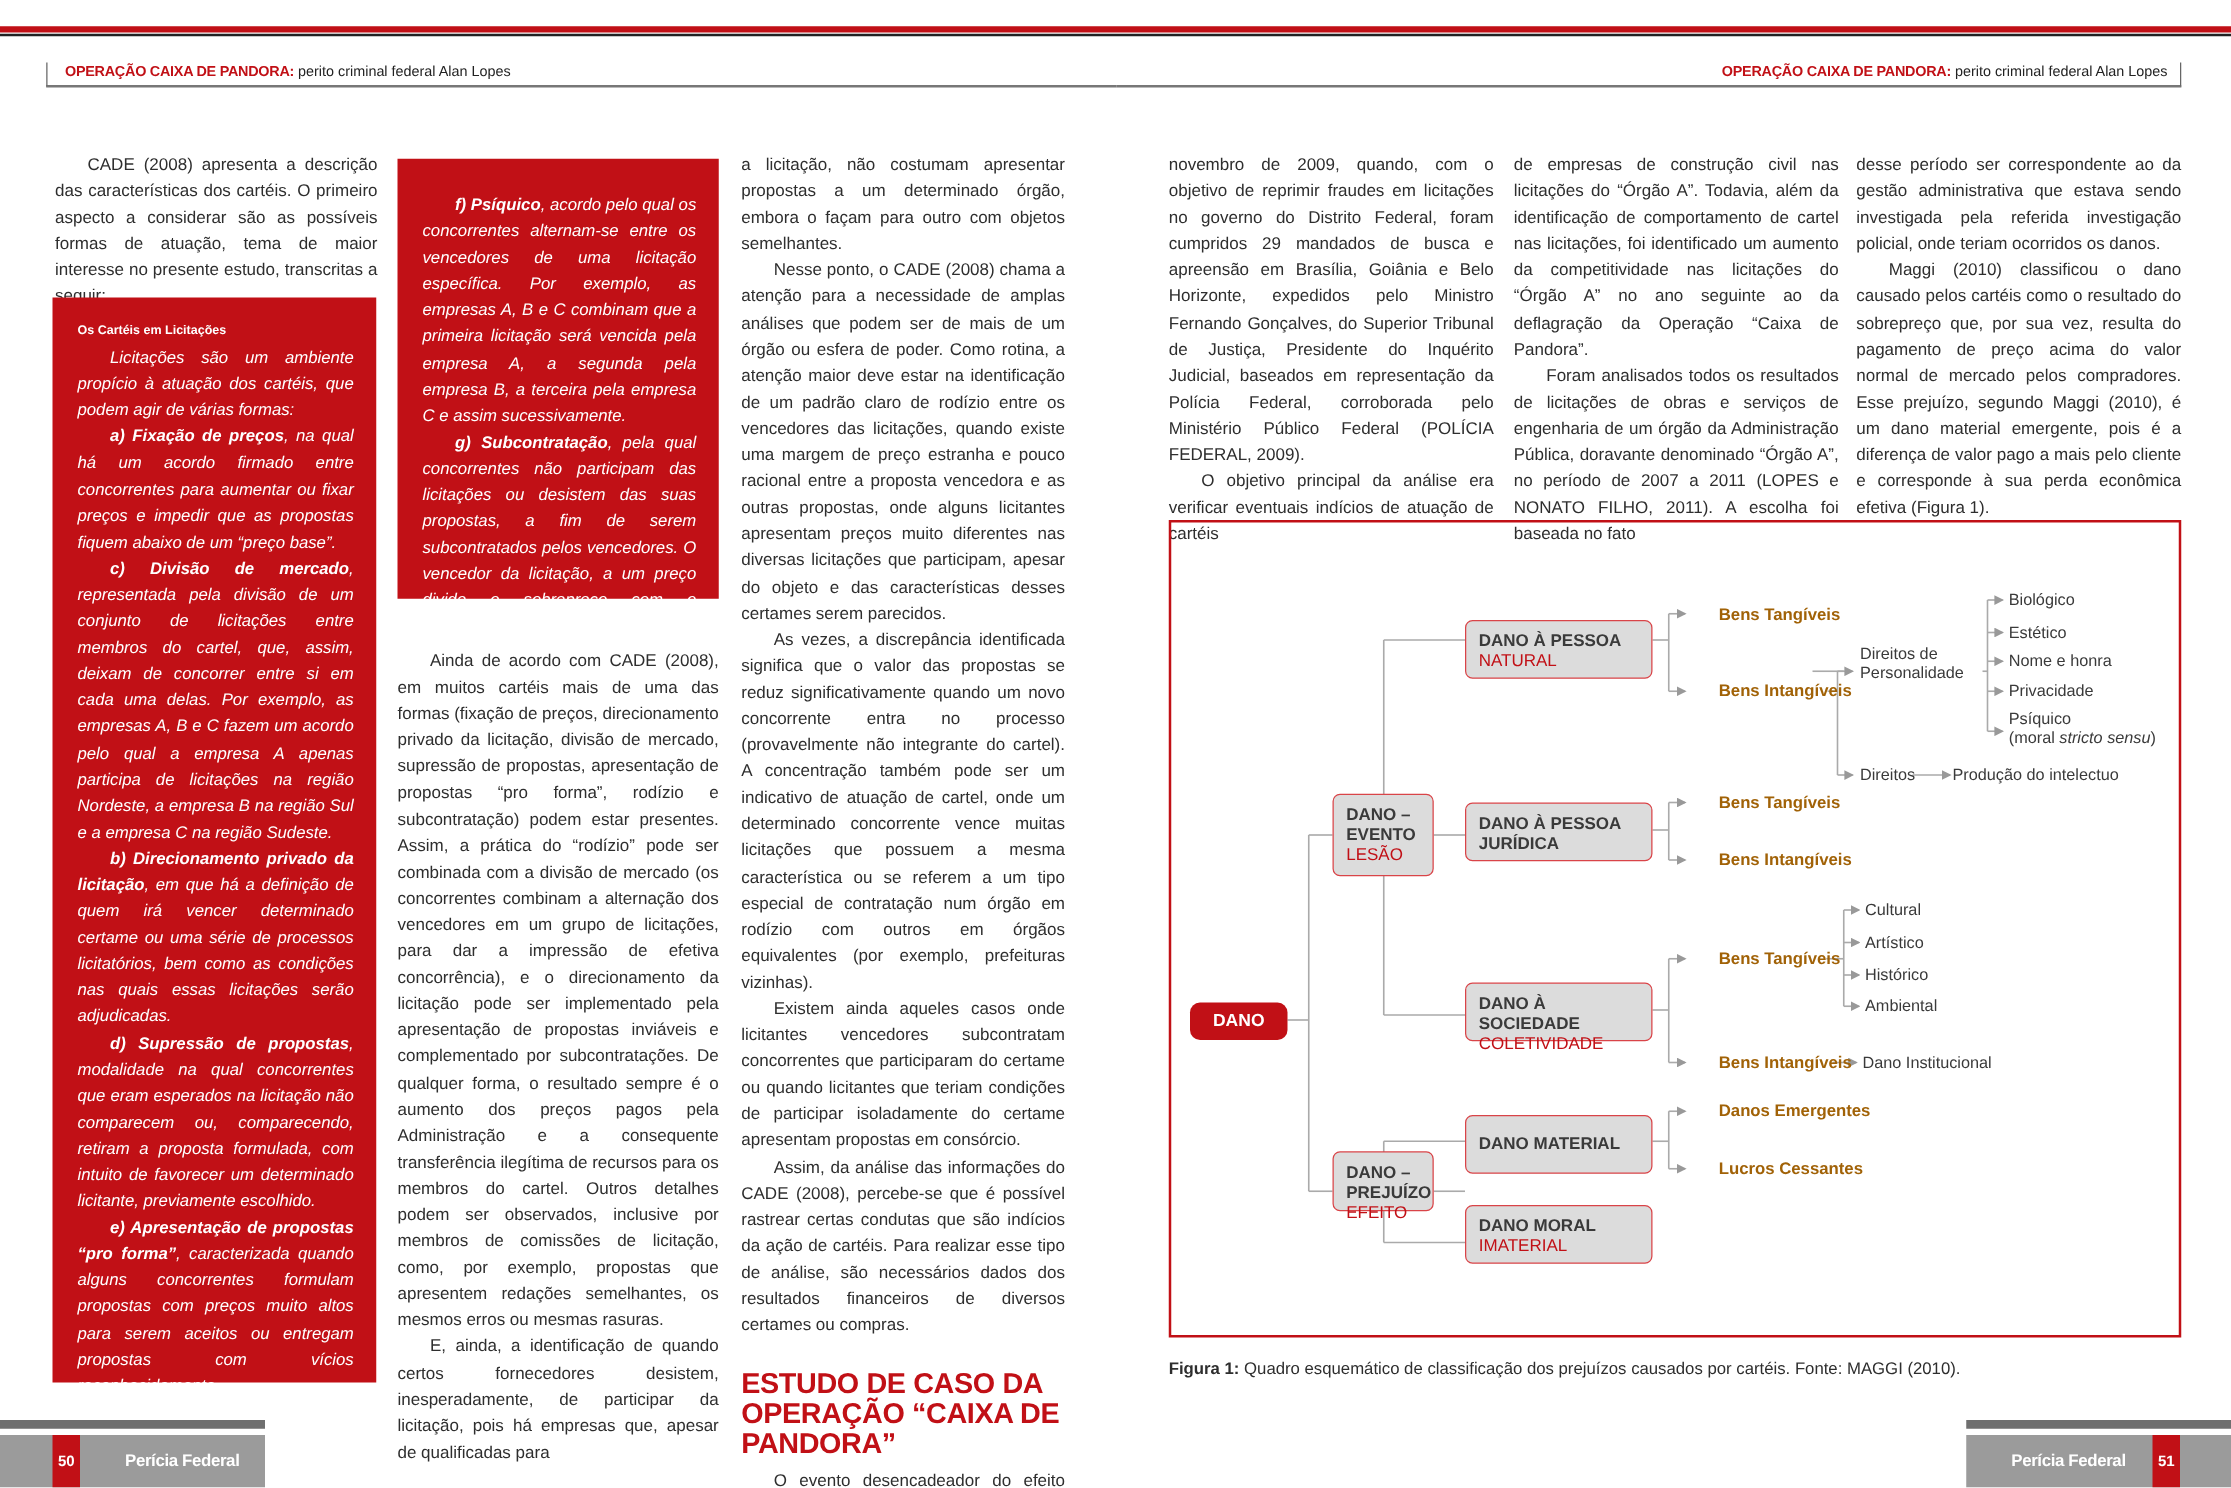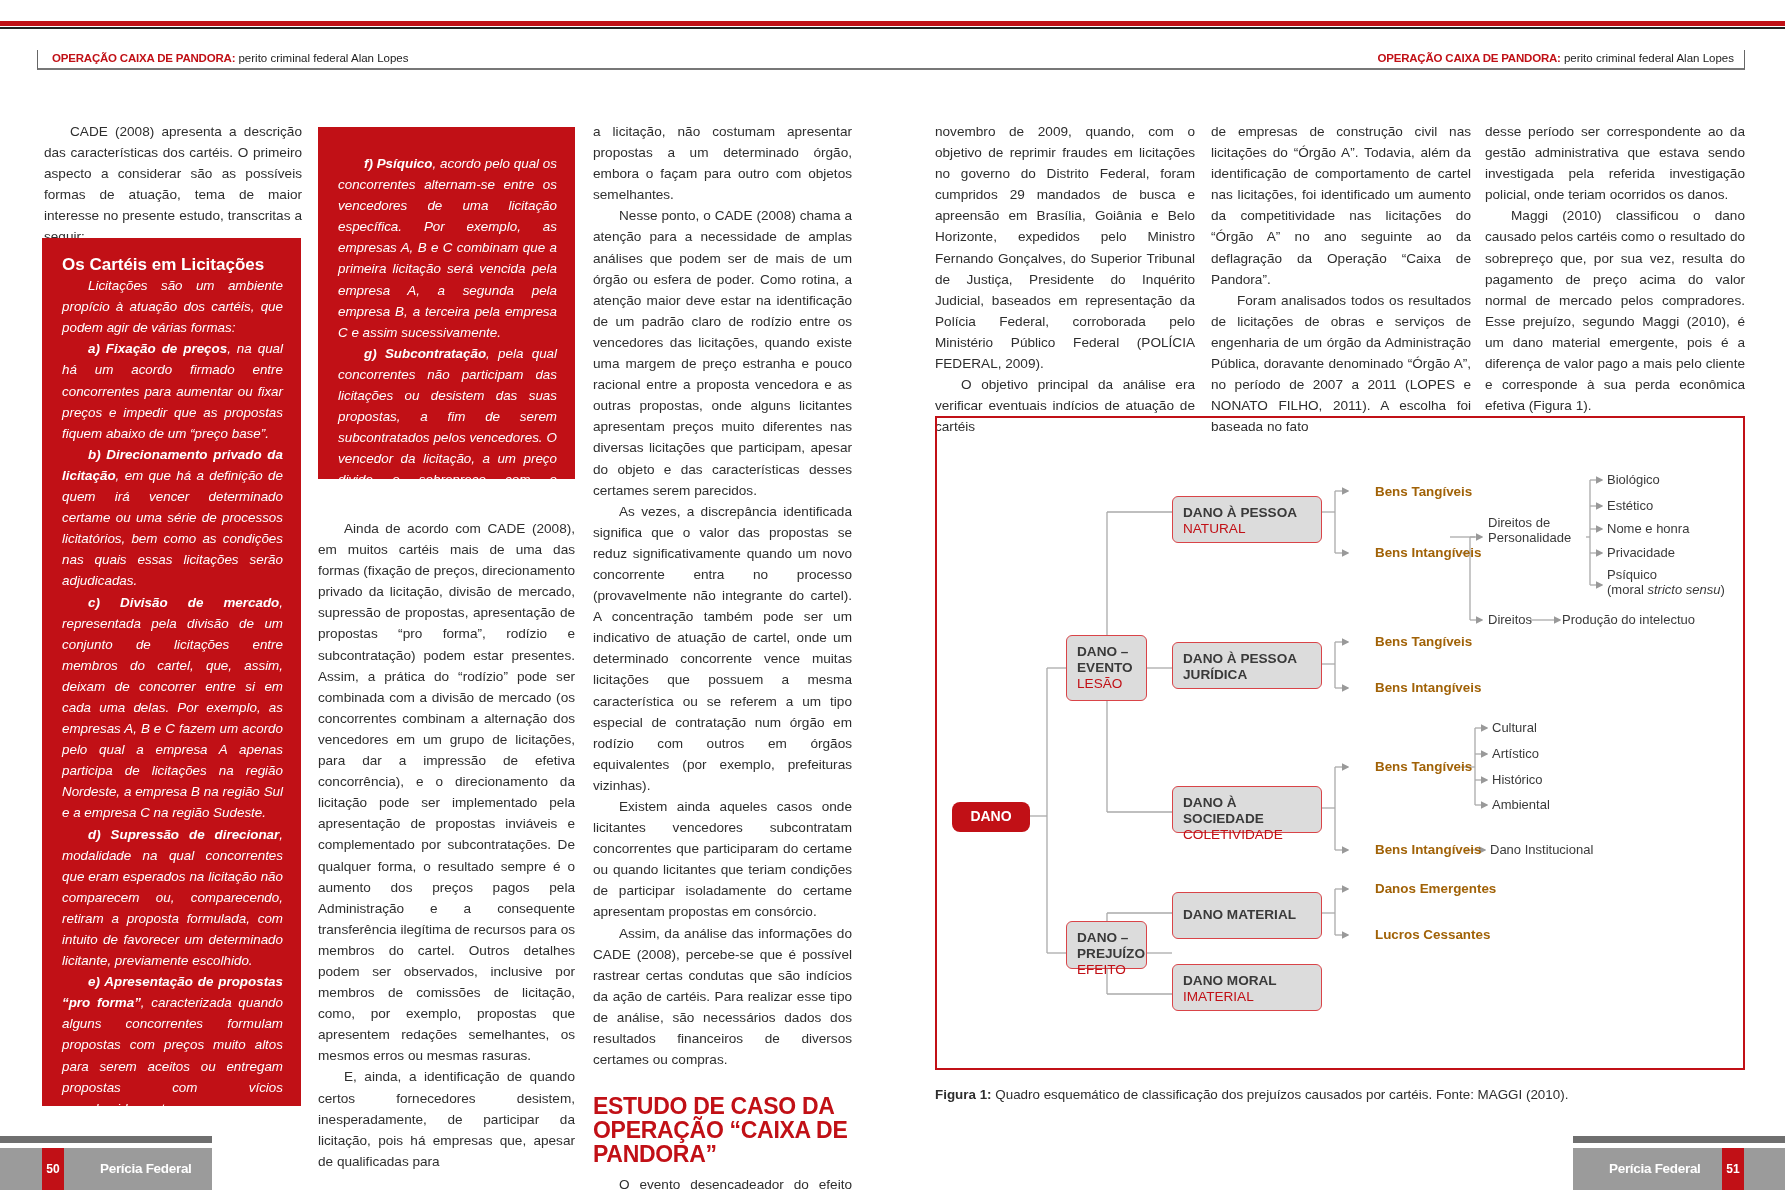--- a/index.html
+++ b/index.html
@@ -14,21 +14,21 @@
   .running-head.right { left: 893px; width: 852px; border-right: 1px solid #666; border-bottom: 2px solid #777; padding-right: 10px; text-align: right; }
   .running-head .rh-bold { color: #c11016; font-weight: bold; letter-spacing: -0.2px; }
   .running-head .rh-normal { color: #222; }
 
   .col { position: absolute; font-size: 13.6px; line-height: 21.1px; text-align: justify; hyphens: manual; color: #2e2e2e; }
   .col p { text-indent: 26px; }
   .col p.noindent { text-indent: 0; }
 
   .redbox { position: absolute; background: #c11016; color: #fff; font-style: italic; font-size: 13.4px; line-height: 21.1px; text-align: justify; }
   .redbox p { text-indent: 26px; }
-  .redbox .rb-title { font-style: normal; font-weight: bold; font-size: 17px; text-indent: 0; margin-bottom: 0; }
+  .redbox .rb-title { font-style: normal; font-weight: bold; font-size: 10px; text-indent: 0; margin-bottom: 0; }
   .redbox b { font-weight: bold; }
 
   .section-heading { color: #c11016; font-weight: bold; font-size: 23px; line-height: 24px; text-align: left; margin: 24px 0 8px 0; letter-spacing: -0.3px; }
 
   .figure-frame { position: absolute; left: 935px; top: 416px; width: 810px; height: 654px; border: 2px solid #c11016; }
   .figure-caption { position: absolute; left: 935px; top: 1086px; width: 810px; font-size: 13.4px; line-height: 18px; color: #2e2e2e; }
   .figure-caption .fc-label { font-weight: bold; }
 
   .node { position: absolute; background: #dcdcdc; border: 1.5px solid #d94448; border-radius: 6px; font-weight: bold; font-size: 13.6px; line-height: 16px; color: #3a3a3a; padding: 8px 10px; }
   .node .node-sub { color: #c11016; font-weight: normal; display: block; }
@@ -56,23 +56,23 @@
   <span class="rh-bold">OPERAÇÃO CAIXA DE PANDORA:</span><span class="rh-normal"> perito criminal federal Alan Lopes</span>
 </div>
 
 <div class="col" style="left:44px; top:121px; width:258px;">
   <p>CADE (2008) apresenta a descrição das características dos cartéis. O primeiro aspecto a considerar são as possíveis formas de atuação, tema de maior interesse no presente estudo, transcritas a seguir:</p>
 </div>
 <div class="redbox" style="left:42px; top:238px; width:259px; height:868px; padding:16px 18px 10px 20px;">
   <p class="rb-title">Os Cartéis em Licitações</p>
   <p>Licitações são um ambiente propício à atuação dos cartéis, que podem agir de várias formas:</p>
   <p><b>a) Fixação de preços</b><span>, na qual há um acordo firmado entre concorrentes para aumentar ou fixar preços e impedir que as propostas fiquem abaixo de um “preço base”.</span></p>
+  <p><b>c) Divisão de mercado</b><span>, representada pela divisão de um conjunto de licitações entre membros do cartel, que, assim, deixam de concorrer entre si em cada uma delas. Por exemplo, as empresas A, B e C fazem um acordo pelo qual a empresa A apenas participa de licitações na região Nordeste, a empresa B na região Sul e a empresa C na região Sudeste.</span></p>
   <p><b>b) Direcionamento privado da licitação</b><span>, em que há a definição de quem irá vencer determinado certame ou uma série de processos licitatórios, bem como as condições nas quais essas licitações serão adjudicadas.</span></p>
-  <p><b>c) Divisão de mercado</b><span>, representada pela divisão de um conjunto de licitações entre membros do cartel, que, assim, deixam de concorrer entre si em cada uma delas. Por exemplo, as empresas A, B e C fazem um acordo pelo qual a empresa A apenas participa de licitações na região Nordeste, a empresa B na região Sul e a empresa C na região Sudeste.</span></p>
-  <p><b>d) Supressão de direcionar</b><span>, modalidade na qual concorrentes que eram esperados na licitação não comparecem ou, comparecendo, retiram a proposta formulada, com intuito de favorecer um determinado licitante, previamente escolhido.</span></p>
+  <p><b>d) Supressão de propostas</b><span>, modalidade na qual concorrentes que eram esperados na licitação não comparecem ou, comparecendo, retiram a proposta formulada, com intuito de favorecer um determinado licitante, previamente escolhido.</span></p>
   <p><b>e) Apresentação de propostas “pro forma”</b><span>, caracterizada quando alguns concorrentes formulam propostas com preços muito altos para serem aceitos ou entregam propostas com vícios reconhecidamente desclassificatórios. O objetivo dessa conduta é, em regra, direcionar a licitação para um concorrente em especial.</span></p>
 </div>
 
 <div class="redbox" style="left:318px; top:127px; width:257px; height:352px; padding:26px 18px 10px 20px;">
   <p><b>f) Psíquico</b><span>, acordo pelo qual os concorrentes alternam-se entre os vencedores de uma licitação específica. Por exemplo, as empresas A, B e C combinam que a primeira licitação será vencida pela empresa A, a segunda pela empresa B, a terceira pela empresa C e assim sucessivamente.</span></p>
   <p><b>g) Subcontratação</b><span>, pela qual concorrentes não participam das licitações ou desistem das suas propostas, a fim de serem subcontratados pelos vencedores. O vencedor da licitação, a um preço divide o sobrepreço com o subcontratado.</span></p>
 </div>
 <div class="col" style="left:318px; top:518px; width:257px;">
   <p>Ainda de acordo com CADE (2008), em muitos cartéis mais de uma das formas (fixação de preços, direcionamento privado da licitação, divisão de mercado, supressão de propostas, apresentação de propostas “pro forma”, rodízio e subcontratação) podem estar presentes. Assim, a prática do “rodízio” pode ser combinada com a divisão de mercado (os concorrentes combinam a alternação dos vencedores em um grupo de licitações, para dar a impressão de efetiva concorrência), e o direcionamento da licitação pode ser implementado pela apresentação de propostas inviáveis e complementado por subcontratações. De qualquer forma, o resultado sempre é o aumento dos preços pagos pela Administração e a consequente transferência ilegítima de recursos para os membros do cartel. Outros detalhes podem ser observados, inclusive por membros de comissões de licitação, como, por exemplo, propostas que apresentem redações semelhantes, os mesmos erros ou mesmas rasuras.</p>
   <p>E, ainda, a identificação de quando certos fornecedores desistem, inesperadamente, de participar da licitação, pois há empresas que, apesar de qualificadas para</p>

